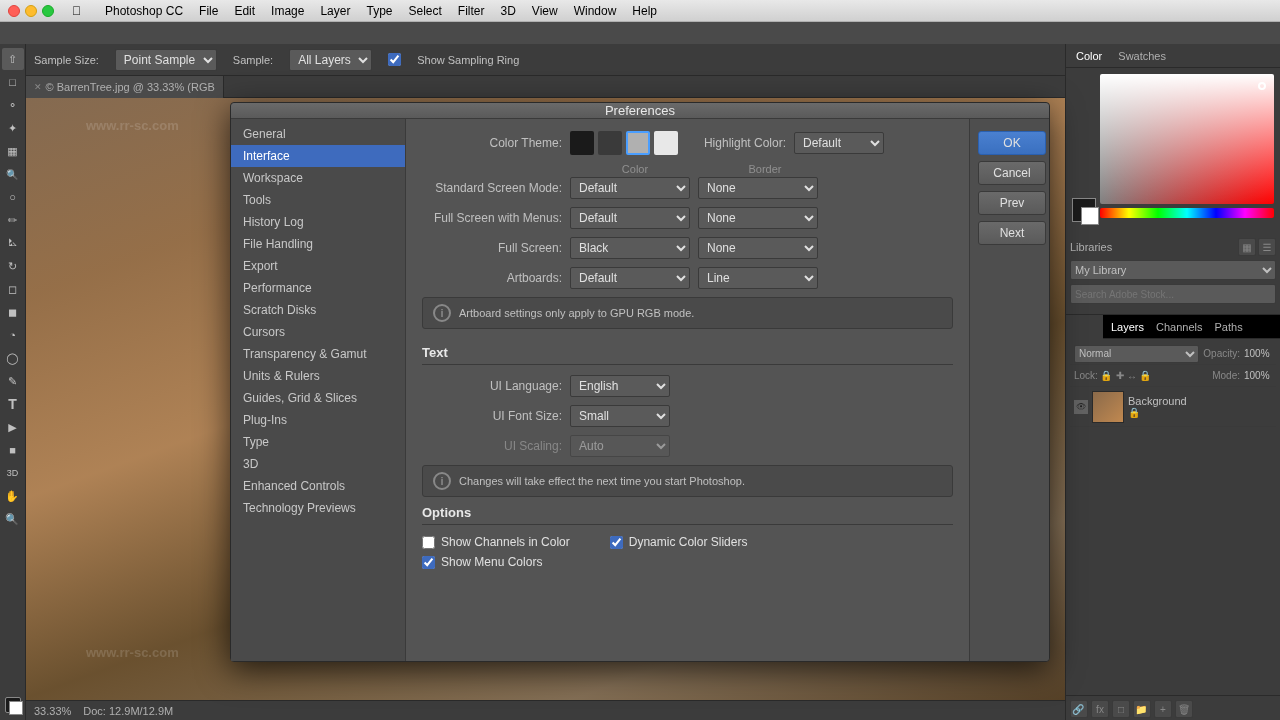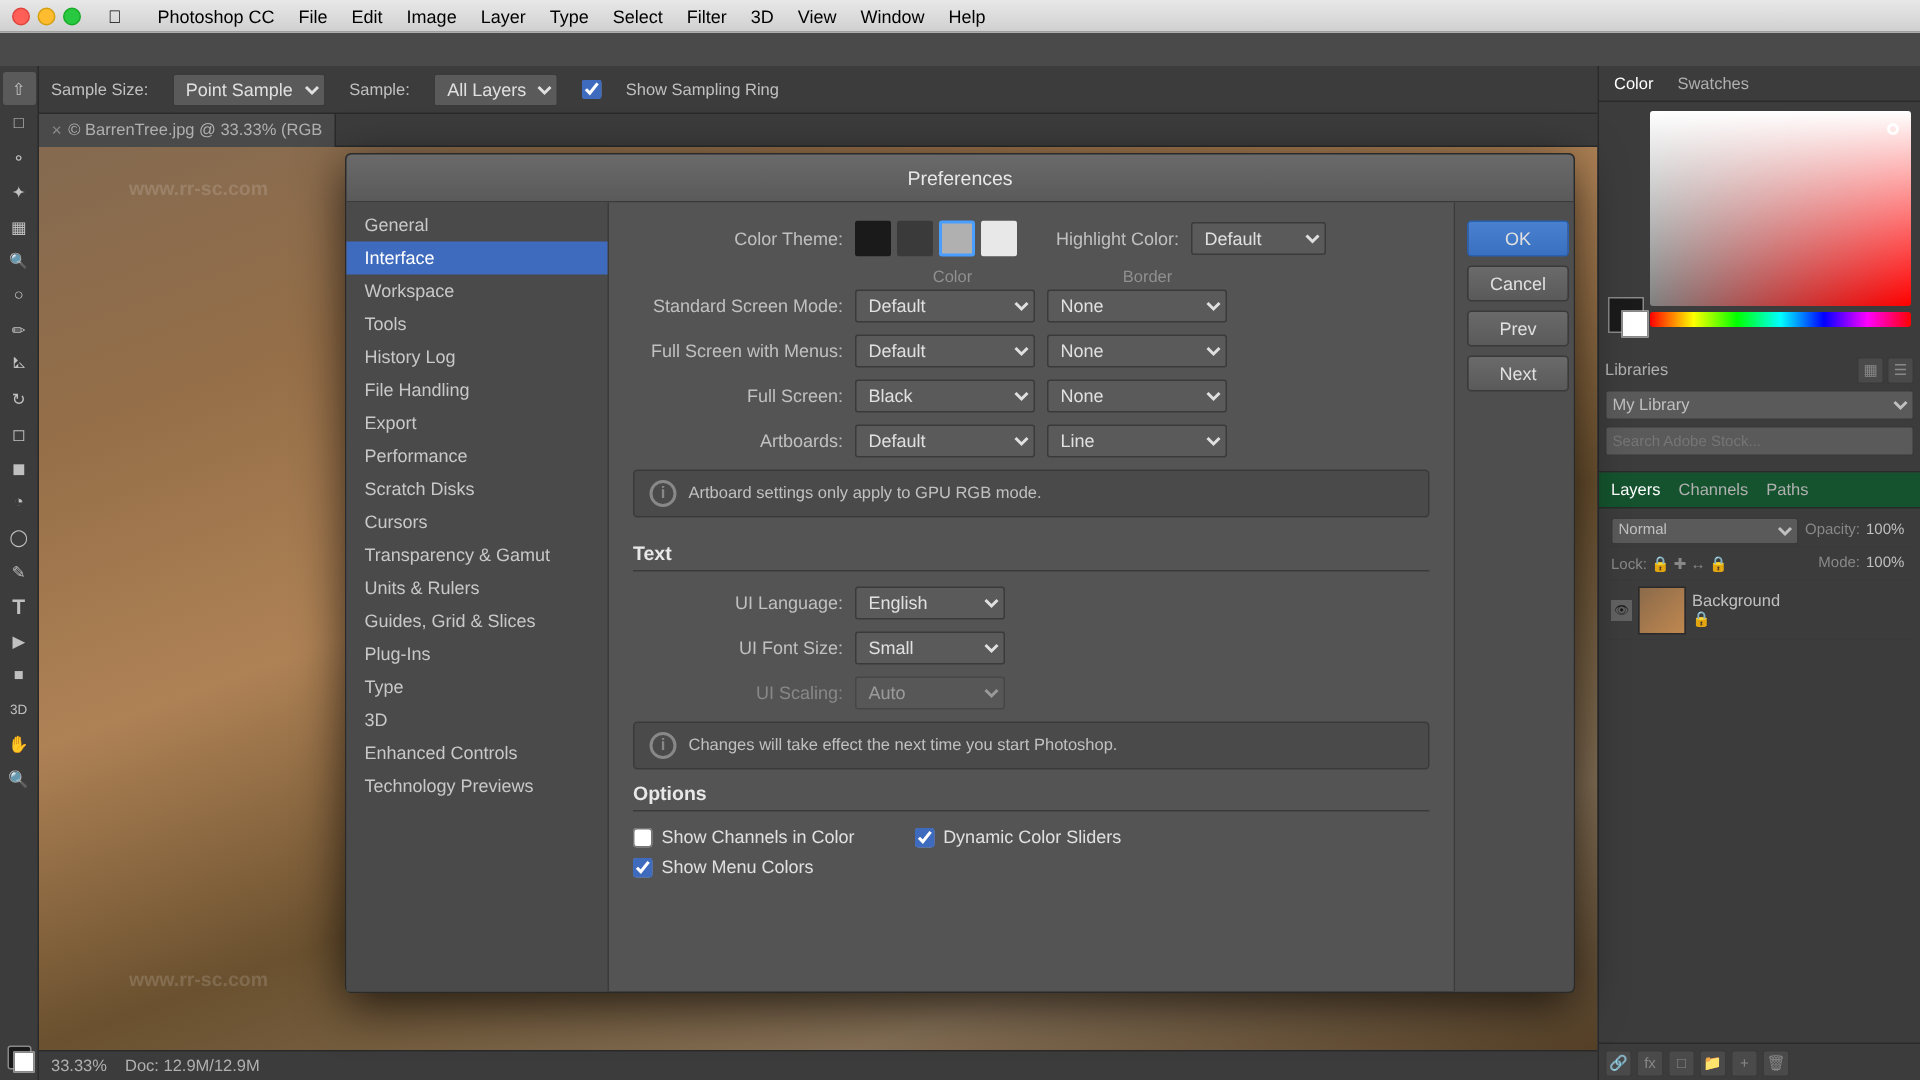--- a/index.html
+++ b/index.html
@@ -174,21 +174,21 @@
       min-height: 560px;
       display: flex;
       flex-direction: column;
       color: #e0e0e0;
       font-size: 12px;
     }
     .dialog-title-bar {
       background: linear-gradient(to bottom, #6a6a6a, #5a5a5a);
       border-bottom: 1px solid #3a3a3a;
       border-radius: 4px 4px 0 0;
-      height: 32px;
+      height: 16px;
       display: flex;
       align-items: center;
       justify-content: center;
       font-size: 13px;
       font-weight: 500;
       color: #e8e8e8;
     }
     
     .dialog-sidebar {
       width: 175px;
@@ -385,26 +385,27 @@
       color: #c0c0c0;
       font-size: 10px;
       padding: 0 4px;
       margin-bottom: 6px;
     }
 
     
     .layers-panel { padding: 4px; }
     .layers-header {
       display: flex;
-      background: #14532d;
+      background: #000000;
       border-bottom: 1px solid #2a2a2a;
       height: 24px;
       align-items: center;
       padding: 0 4px;
       gap: 4px;
+      margin-left: 37px;
     }
     .layers-tab { font-size: 11px; color: #b0b0b0; padding: 2px 4px; cursor: pointer; }
     .layers-tab.active { color: #fff; }
     .layer-row {
       display: flex;
       align-items: center;
       height: 40px;
       border-bottom: 1px solid #3a3a3a;
       padding: 0 4px;
       gap: 4px;

